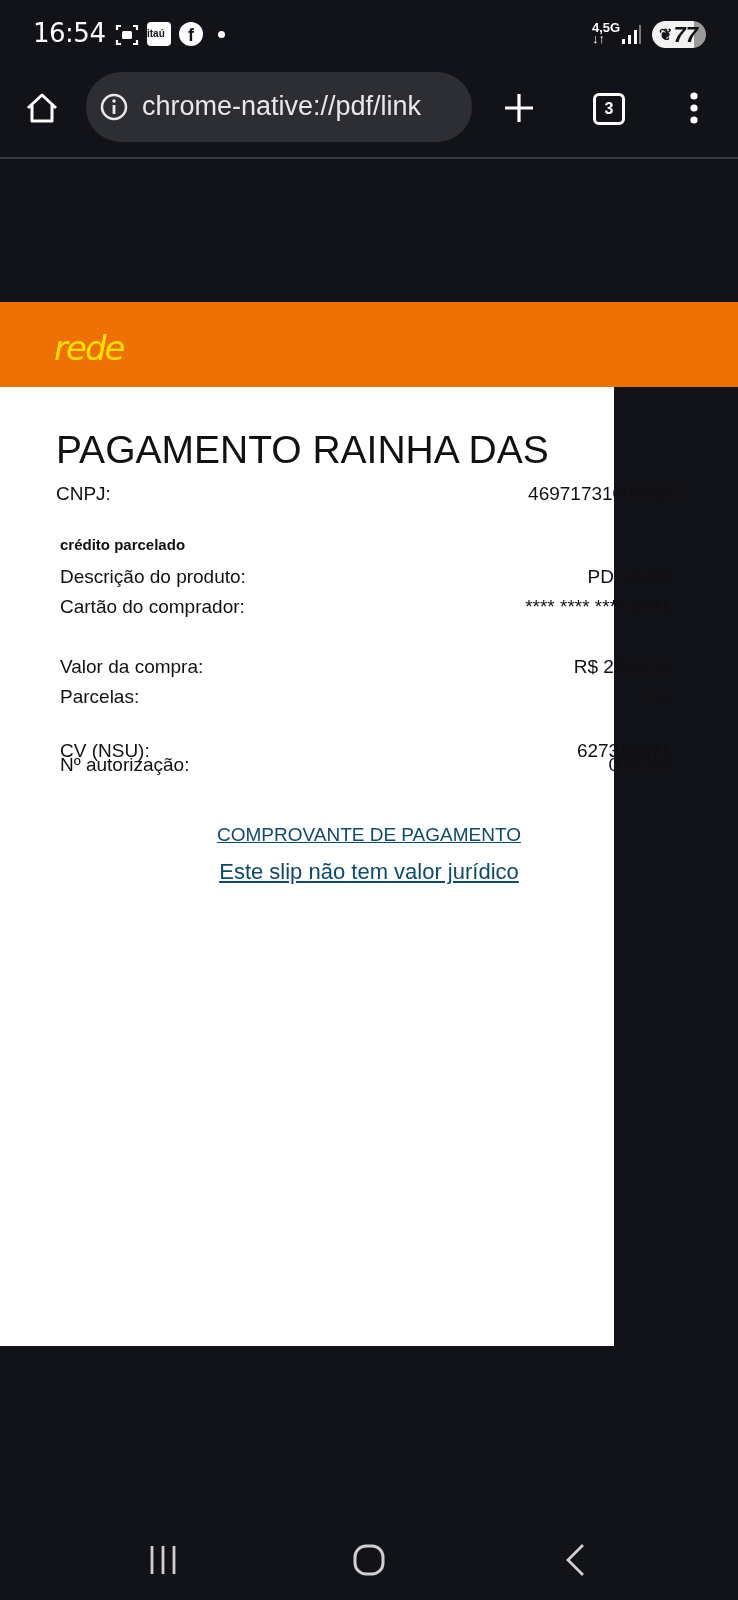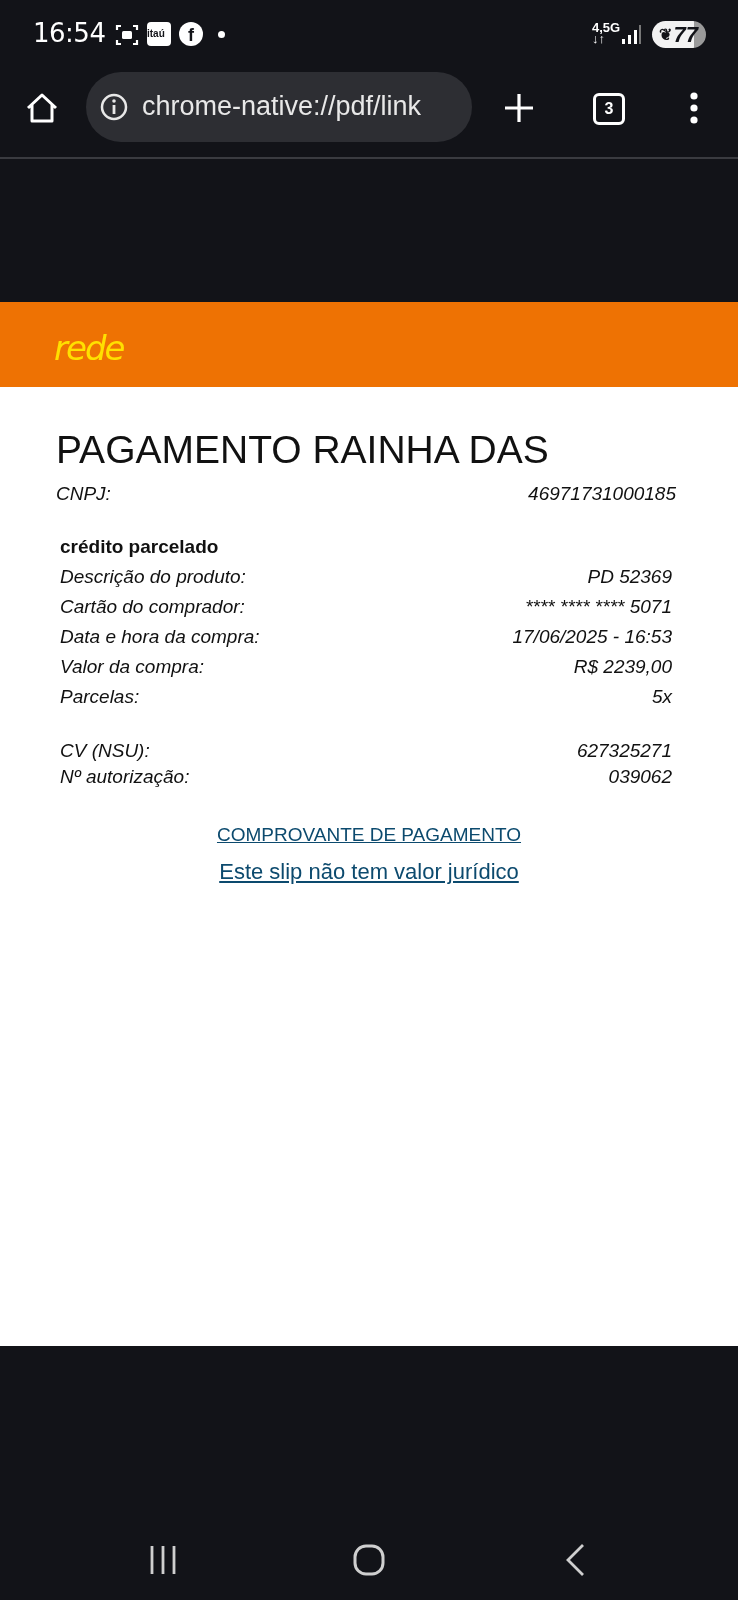--- a/index.html
+++ b/index.html
@@ -12,28 +12,28 @@
   .dot { left:218px; top:31px; width:7px; height:7px; border-radius:50%; background:#fff; }
   .net { position:absolute; left:592px; top:22px; font-size:13px; color:#fff; line-height:11px; font-weight:bold; }
   .battery { position:absolute; left:652px; top:21px; width:54px; height:27px; border-radius:14px; background:linear-gradient(90deg,#f2f2f2 0 78%,#9a9a9a 78% 100%); color:#121318; font-weight:bold; font-size:22px; line-height:27px; text-align:right; padding-right:8px; box-sizing:border-box; font-style:italic; }
   .toolbar { position:absolute; left:0; top:70px; width:738px; height:88px; }
   .home-btn { position:absolute; left:22px; top:18px; width:40px; height:40px; }
   .omnibox { position:absolute; left:86px; top:2px; width:386px; height:70px; background:#2d2e33; border-radius:35px; color:#e8e8e8; }
   .omnibox .info { position:absolute; left:14px; top:21px; width:28px; height:28px; }
   .omnibox .url { position:absolute; left:56px; top:19px; font-size:27px; white-space:nowrap; overflow:hidden; width:320px; }
   .tb-btn { position:absolute; top:16px; width:44px; height:44px; }
   .divider { position:absolute; left:0; top:157px; width:738px; height:2px; background:#3a3b40; }
-  .pdf-page { position:absolute; left:0; top:302px; width:738px; height:1044px; background:#ffffff; }
+  .pdf-page { position:absolute; left:0; top:302px; width:614px; height:1044px; background:#ffffff; }
   .rede-bar { position:absolute; left:0; top:0; width:738px; height:85px; background:#ee7203; }
   .rede-logo { position:absolute; left:54px; top:26px; color:#ffe000; font-size:34px; font-family:"DejaVu Sans", sans-serif; font-style:italic; letter-spacing:-2px; }
   .merchant { position:absolute; left:56px; top:126px; font-size:39px; color:#111; }
-  .row { position:absolute; left:60px; width:612px; height:28px; font-size:19px; color:#111;font-style:italic; }
+  .row { position:absolute; left:60px; width:612px; height:28px; font-size:19px; color:#111; }
   .row .lbl { position:absolute; left:0; top:0; }
   .row .val { position:absolute; right:0; top:0; }
-  .section { position:absolute; left:60px; top:234px; font-size:19px; font-weight:bold; color:#111; }
+  .section { position:absolute; left:60px; top:234px; font-size:15px; font-weight:bold; color:#111; }
   .center-text { position:absolute; left:0; width:738px; text-align:center; color:#0c4a6e; font-size:19px;text-decoration:underline; }
   .navbar { position:absolute; left:0; top:1500px; width:738px; height:100px; }
   .nav-btn { position:absolute; top:40px; width:40px; height:40px; }
 </style>
 </head>
 <body>
 
 <div class="statusbar">
   <div class="time">16:54</div>
   <svg class="sb-icon" style="left:114px" width="26" height="26" viewBox="0 0 26 26">
@@ -97,38 +97,34 @@
   <div class="section">crédito parcelado</div>
 
   <div class="row" style="top:264px;">
     <span class="lbl">Descrição do produto:</span>
     <span class="val">PD 52369</span>
   </div>
   <div class="row" style="top:294px;">
     <span class="lbl">Cartão do comprador:</span>
     <span class="val">**** **** **** 5071</span>
   </div>
-  <div class="row" style="top:324px;">
-    <span class="lbl">Data e hora da compra:</span>
-    <span class="val">17/06/2025 - 16:53</span>
-  </div>
   <div class="row" style="top:354px;">
     <span class="lbl">Valor da compra:</span>
     <span class="val">R$ 2239,00</span>
   </div>
   <div class="row" style="top:384px;">
     <span class="lbl">Parcelas:</span>
     <span class="val">5x</span>
   </div>
 
   <div class="row" style="top:438px;">
     <span class="lbl">CV (NSU):</span>
     <span class="val">627325271</span>
   </div>
-  <div class="row" style="top:464px;">
+  <div class="row" style="top:452px;">
     <span class="lbl">Nº autorização:</span>
     <span class="val">039062</span>
   </div>
 
   <div class="center-text" style="top:522px;">COMPROVANTE DE PAGAMENTO</div>
   <div class="center-text" style="top:557px;font-size:22px;">Este slip não tem valor jurídico</div>
 </div>
 
 <div class="navbar">
   <svg class="nav-btn" style="left:143px" viewBox="0 0 40 40">

